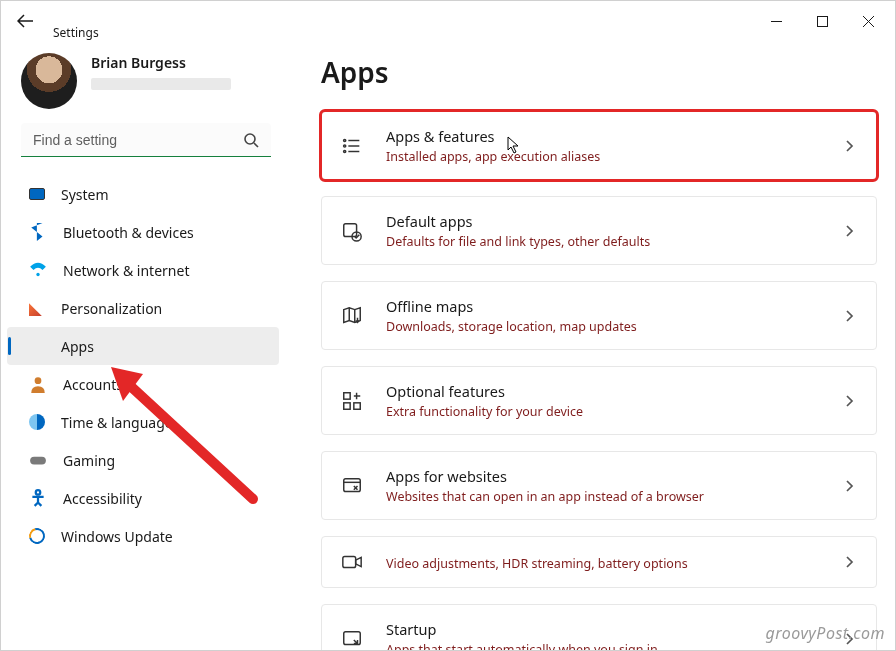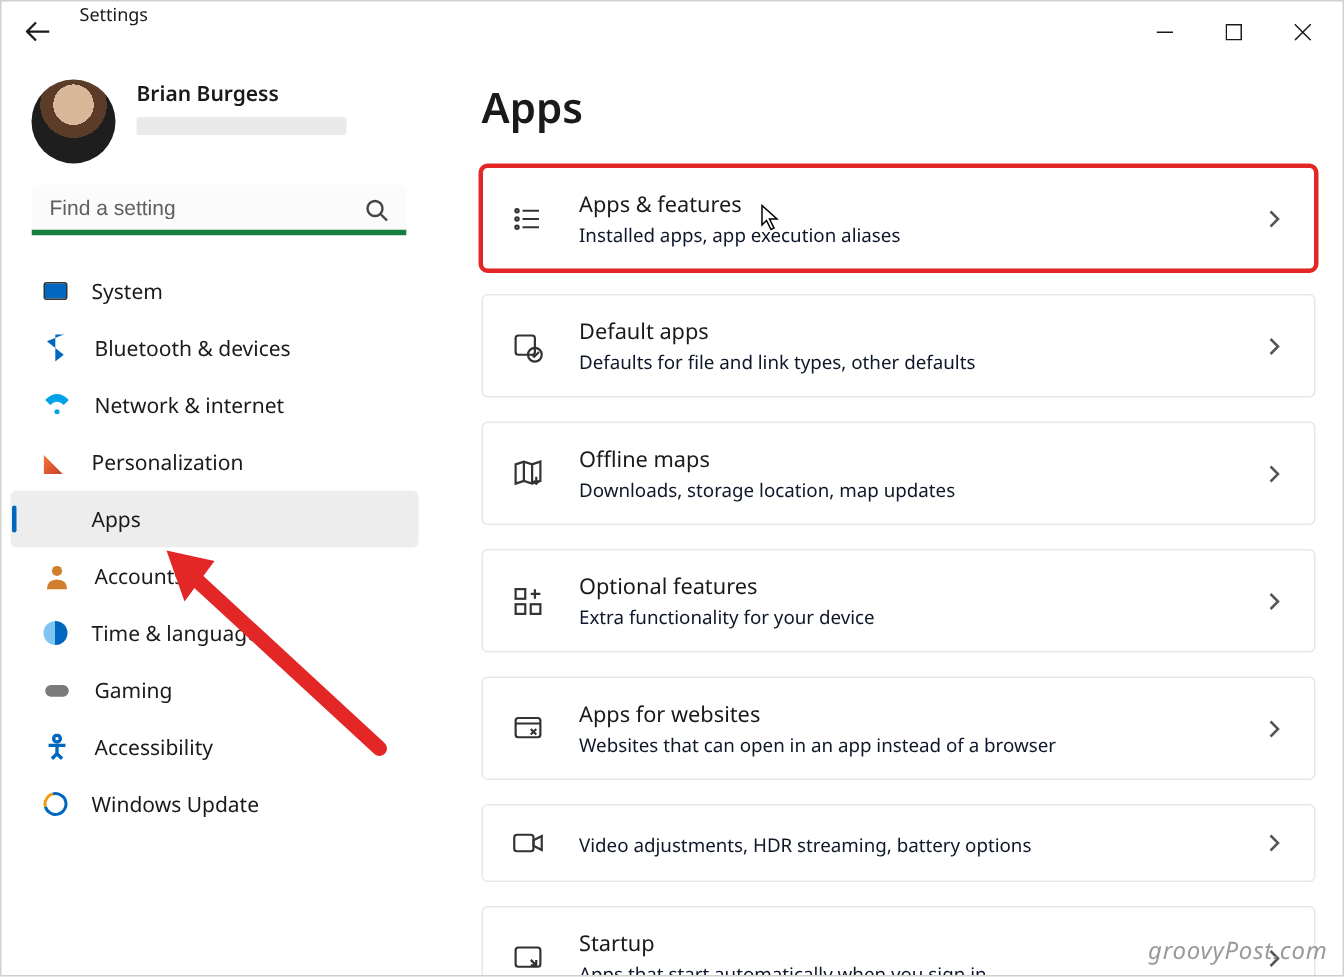--- a/index.html
+++ b/index.html
@@ -1,60 +1,60 @@
 <!DOCTYPE html>
 <html><head>
 <meta charset="utf-8">
 <style>
   * { box-sizing: border-box; margin: 0; padding: 0; }
   html, body { width: 896px; height: 651px; font-family: "Segoe UI", system-ui, -apple-system, sans-serif; background: #fff; color: #1a1a1a; overflow: hidden; }
   body { border: 1px solid #d0d0d0; position: relative; }
 
   
-  .titlebar { height: 40px; display: flex; align-items: flex-start; padding: 0 4px; }
+  .titlebar { height: 40px; display: flex; align-items: flex-end; padding: 0 4px; }
   .back-btn { width: 40px; height: 40px; display:flex; align-items:center; justify-content:center; cursor:pointer; }
   .back-btn svg { width:16px; height:16px; stroke:#1a1a1a; fill:none; stroke-width:1.5; }
   .title-text { font-size: 12px; margin-left: 8px; }
   .winctrl { margin-left:auto; display:flex; }
   .winctrl .btn { width:46px; height:40px; display:flex; align-items:center; justify-content:center; cursor:pointer; }
   .winctrl svg { width:11px; height:11px; stroke:#1a1a1a; fill:none; stroke-width:1; }
 
   
   .app { display:flex; height: calc(651px - 40px); }
 
   
   .sidebar { width: 290px; padding: 6px 0 0 0; }
   .profile { display:flex; padding: 6px 20px 12px 20px; gap:14px; }
   .avatar { width:56px; height:56px; border-radius:50%; background: radial-gradient(circle at 50% 30%, #d9b89a 28%, #5b3c28 28% 46%, #1e1e1e 46%); flex-shrink:0; }
   .profile-name { font-weight:600; font-size:14px; }
   .profile-email { width:140px; height:12px; background:#e9e9e9; border-radius:2px; margin-top:6px; }
 
   .search { margin: 2px 20px 18px 20px; position: relative; }
-  .search input { width:100%; height:34px; border:none; border-bottom:4px solid #15803d; background:#fbfbfb; border-radius:4px 4px 0 0; padding:0 36px 0 12px; font-size:14px; outline:none; color:#1a1a1a; }
+  .search input { width:100%; height:34px; border:none; border-bottom:1px solid #15803d; background:#fbfbfb; border-radius:4px 4px 0 0; padding:0 36px 0 12px; font-size:14px; outline:none; color:#1a1a1a; }
   .search input::placeholder { color:#5f5f5f; }
   .search-icon { position:absolute; right:10px; top:8px; width:18px; height:18px; }
   .search-icon svg { width:16px; height:16px; stroke:#444; fill:none; stroke-width:1.6; }
 
   .nav { list-style:none; padding: 0 6px 0 0; }
   .nav li { height:38px; display:flex; align-items:center; padding:0 0 0 22px; gap:16px; font-size:14px; cursor:pointer; position:relative; border-radius:4px; margin:0 6px; }
   .nav li.active { background:#ededed; }
   .nav li.active::before { content:""; position:absolute; left:1px; top:10px; width:3px; height:18px; background:#0067c0; border-radius:2px; }
   .nav .nicon { width:18px; height:18px; display:flex; align-items:center; justify-content:center; font-size:16px; }
 
   
   .main { flex:1; padding: 12px 18px 0 30px; overflow:hidden; }
   .main h1 { font-size:28px; font-weight:600; margin-bottom:20px; }
   .cards { display:flex; flex-direction:column; gap:16px; }
   .card { display:flex; align-items:center; border:1px solid #e7e7e7; border-radius:4px; padding:14px 16px; gap:20px; cursor:pointer; background:#fff; }
   .card.highlight { outline:3px solid #e32727; outline-offset:-1px; }
   .card .cicon { width:28px; display:flex; align-items:center; justify-content:center; }
   .card .cicon svg { width:22px; height:22px; stroke:#333; fill:none; stroke-width:1.6; }
   .card .body { flex:1; }
   .card .ctitle { font-size:14.5px; }
-  .card .cdesc { font-size:12.5px; color:#0f172a; margin-top:2px; }
+  .card .cdesc { font-size:12.5px; color:#7f1d1d; margin-top:2px; }
   .card .chev { width:20px; display:flex; align-items:center; justify-content:center; }
   .card .chev svg { width:12px; height:12px; stroke:#555; fill:none; stroke-width:1.7; }
 
   
   .cursor { position:absolute; left:506px; top:135px; width:14px; height:18px; pointer-events:none; }
   .cursor svg { width:14px; height:18px; }
 
   
   .arrow { position:absolute; left:102px; top:358px; pointer-events:none; }
   .arrow svg { width:160px; height:150px; }

